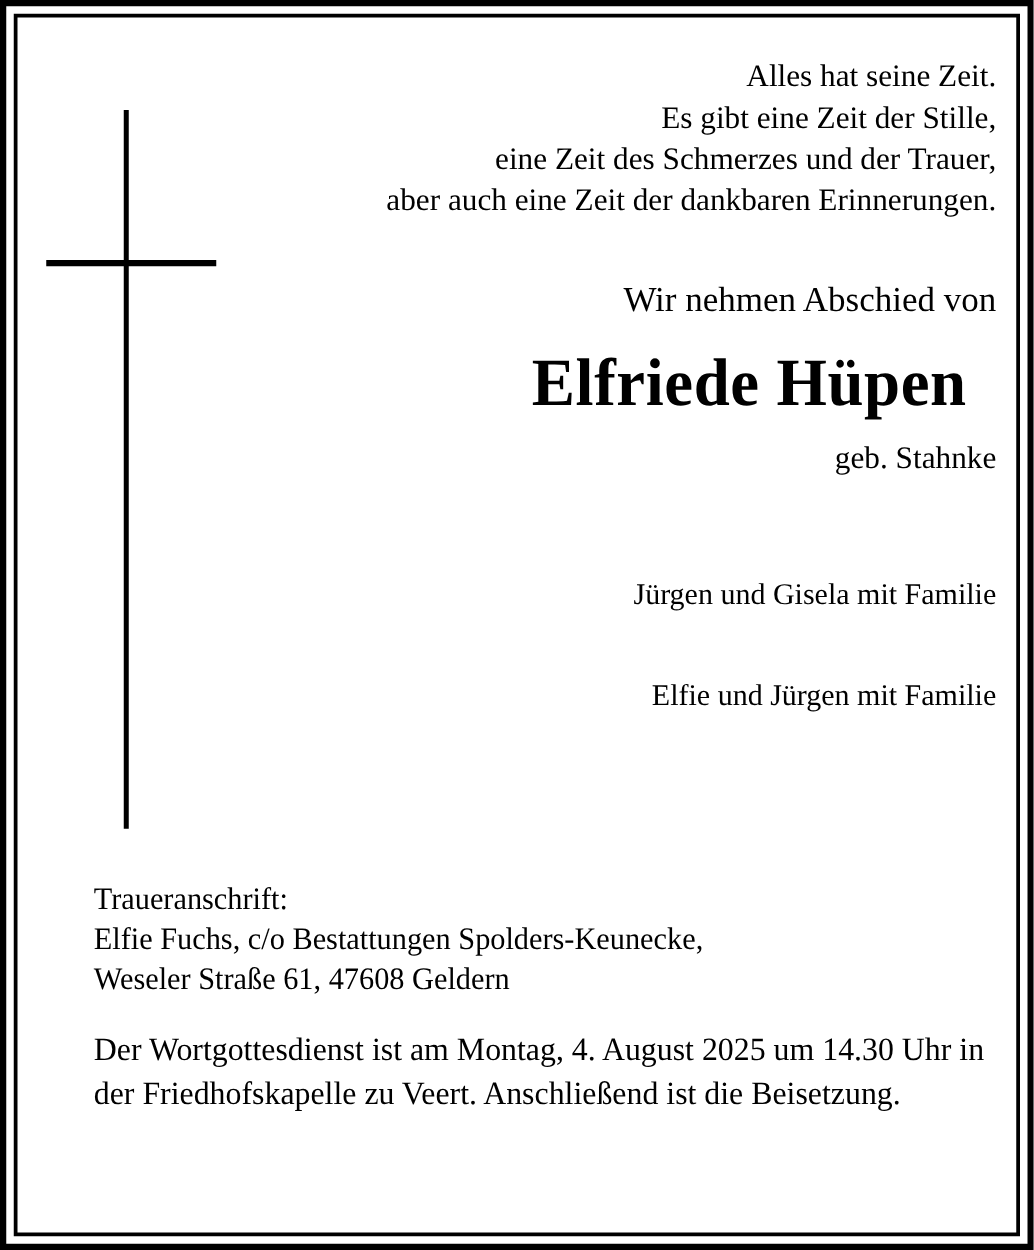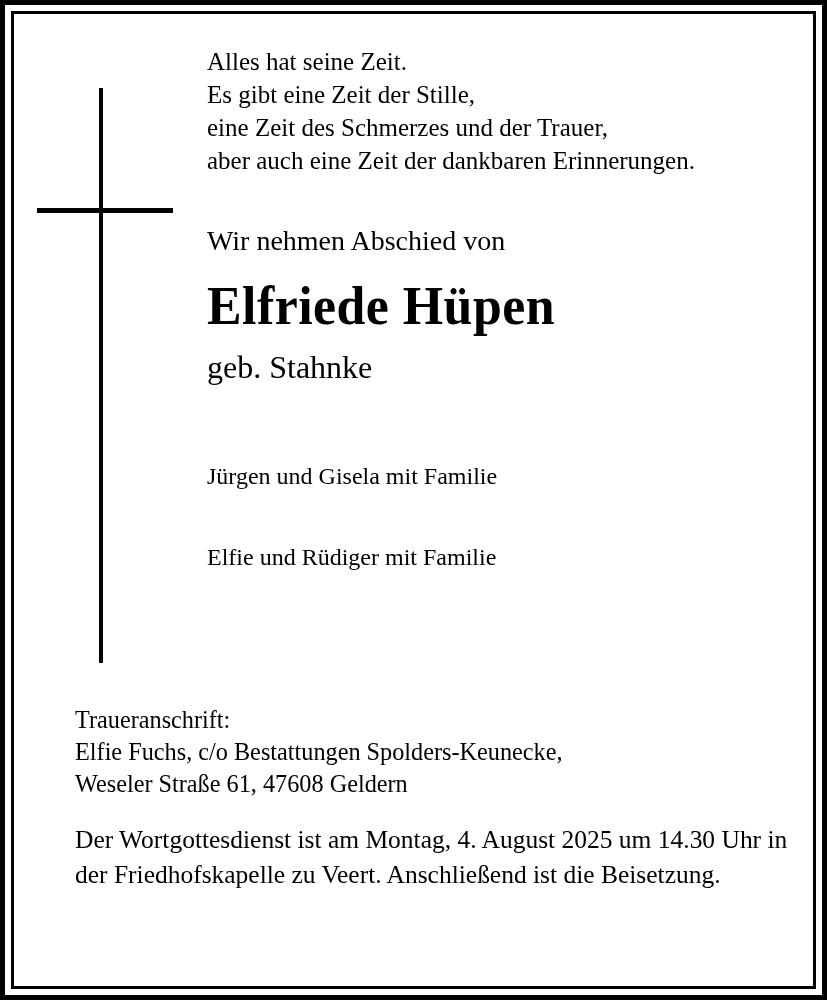--- a/index.html
+++ b/index.html
@@ -59,20 +59,21 @@
     height: 5px;
     background: #000000;
   }
 
   
   .upper {
     position: absolute;
     left: 202px;
     top: 40px;
     width: 590px;
+    text-align: right;
   }
 
   .poem {
     font-size: 25px;
     line-height: 33px;
     white-space: pre-line;
   }
 
   .farewell {
     font-size: 28px;
@@ -85,21 +86,21 @@
     font-weight: 700;
     font-size: 54px;
     line-height: 60px;
     letter-spacing: 0.5px;
     margin-top: 20px;
     transform: scaleX(0.96);
     transform-origin: left center;
   }
 
   .maiden-name {
-    font-size: 32px;
+    font-size: 25px;
     line-height: 30px;
     margin-top: 16px;
   }
 
   .life-dates {
     font-size: 25px;
     line-height: 32px;
     margin-top: 17px;
     white-space: pre;
   }
@@ -159,21 +160,21 @@
 
       <div class="farewell">Wir nehmen Abschied von</div>
 
       <div class="deceased-name">Elfriede Hüpen</div>
 
       <div class="maiden-name">geb. Stahnke</div>
 
 
       <div class="survivors">
         <div>Jürgen und Gisela mit Familie</div>
-        <div>Elfie und Rüdiger mit Familie</div>
+        <div>Elfie und Jürgen mit Familie</div>
       </div>
 
     </div>
 
     <div class="lower">
 
       <div class="mourning-address">Traueranschrift:
 Elfie Fuchs, c/o Bestattungen Spolders-Keunecke,
 Weseler Straße 61, 47608 Geldern</div>
 

